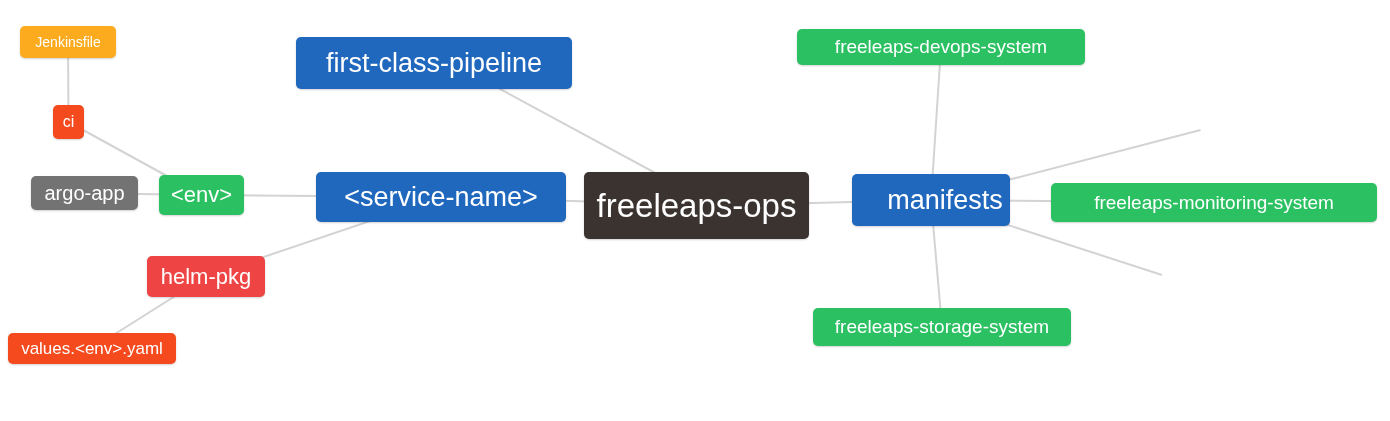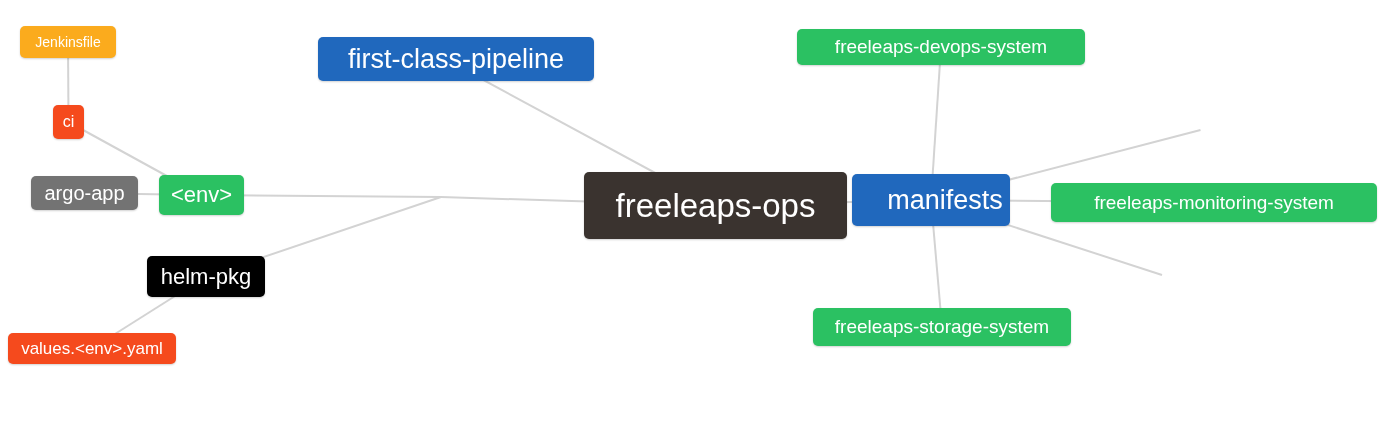--- a/index.html
+++ b/index.html
@@ -49,25 +49,26 @@
       <line x1="201.5" y1="195" x2="76.5" y2="193" stroke="#d3d3d3" stroke-width="2"></line>
       <line x1="68.5" y1="122" x2="68" y2="42" stroke="#d3d3d3" stroke-width="2"></line>
       <line x1="206" y1="276.5" x2="92" y2="348.5" stroke="#d3d3d3" stroke-width="2"></line>
       <line x1="931" y1="200" x2="941" y2="47" stroke="#d3d3d3" stroke-width="2"></line>
       <line x1="931" y1="200" x2="1200.5" y2="130" stroke="#d3d3d3" stroke-width="2"></line>
       <line x1="931" y1="200" x2="1214" y2="202.5" stroke="#d3d3d3" stroke-width="2"></line>
       <line x1="931" y1="200" x2="1162" y2="275" stroke="#d3d3d3" stroke-width="2"></line>
       <line x1="931" y1="200" x2="942" y2="327" stroke="#d3d3d3" stroke-width="2"></line>
     </svg>
 
-<div class="node" style="left: 584px; top: 172px; width: 263px; height: 67px; font-size: 33px; background: rgb(58, 51, 47); color: rgb(255, 255, 255);">freeleaps-ops</div>
-    <div class="node" style="left: 318px; top: 37px; width: 276px; height: 44px; font-size: 27px; background: rgb(32, 104, 189); color: rgb(255, 255, 255);">first-class-pipeline</div>
+<div class="node" style="left: 584px; top: 172px; width: 225px; height: 67px; font-size: 33px; background: rgb(58, 51, 47); color: rgb(255, 255, 255);">freeleaps-ops</div>
+    <div class="node" style="left: 296px; top: 37px; width: 276px; height: 52px; font-size: 27px; background: rgb(32, 104, 189); color: rgb(255, 255, 255);">first-class-pipeline</div>
+    <div class="node" style="left: 316px; top: 172px; width: 250px; height: 50px; font-size: 27px; background: rgb(32, 104, 189); color: rgb(255, 255, 255);">&lt;service-name&gt;</div>
     <div class="node" style="left: 852px; top: 174px; width: 158px; height: 52px; font-size: 27px; background: rgb(32, 104, 189); color: rgb(255, 255, 255); padding-left: 28px;">manifests</div>
     <div class="node" style="left: 159px; top: 175px; width: 85px; height: 40px; font-size: 22px; background: rgb(43, 193, 98); color: rgb(255, 255, 255);">&lt;env&gt;</div>
-    <div class="node" style="left: 147px; top: 256px; width: 118px; height: 41px; font-size: 22px; background: #000000; color: rgb(255, 255, 255);">helm-pkg</div>
+    <div class="node" style="left: 147px; top: 256px; width: 118px; height: 41px; font-size: 22px; background: #ef4444; color: rgb(255, 255, 255);">helm-pkg</div>
     <div class="node" style="left: 53px; top: 105px; width: 31px; height: 34px; font-size: 16px; background: rgb(245, 74, 29); color: rgb(255, 255, 255);">ci</div>
     <div class="node" style="left: 31px; top: 176px; width: 107px; height: 34px; font-size: 20px; background: #737373; color: rgb(255, 255, 255);">argo-app</div>
     <div class="node" style="left: 8px; top: 333px; width: 168px; height: 31px; font-size: 17px; background: rgb(245, 74, 29); color: rgb(255, 255, 255);">values.&lt;env&gt;.yaml</div>
     <div class="node" style="left: 20px; top: 26px; width: 96px; height: 32px; font-size: 14px; background: rgb(251, 171, 29); color: rgb(255, 255, 255);">Jenkinsfile</div>
     <div class="node" style="left: 797px; top: 29px; width: 288px; height: 36px; font-size: 19px; background: rgb(43, 193, 98); color: rgb(255, 255, 255);">freeleaps-devops-system</div>
     <div class="node" style="left: 1051px; top: 183px; width: 326px; height: 39px; font-size: 19px; background: rgb(43, 193, 98); color: rgb(255, 255, 255);">freeleaps-monitoring-system</div>
     <div class="node" style="left: 813px; top: 308px; width: 258px; height: 38px; font-size: 19px; background: rgb(43, 193, 98); color: rgb(255, 255, 255);">freeleaps-storage-system</div>
   </div>
 
 </body></html>

